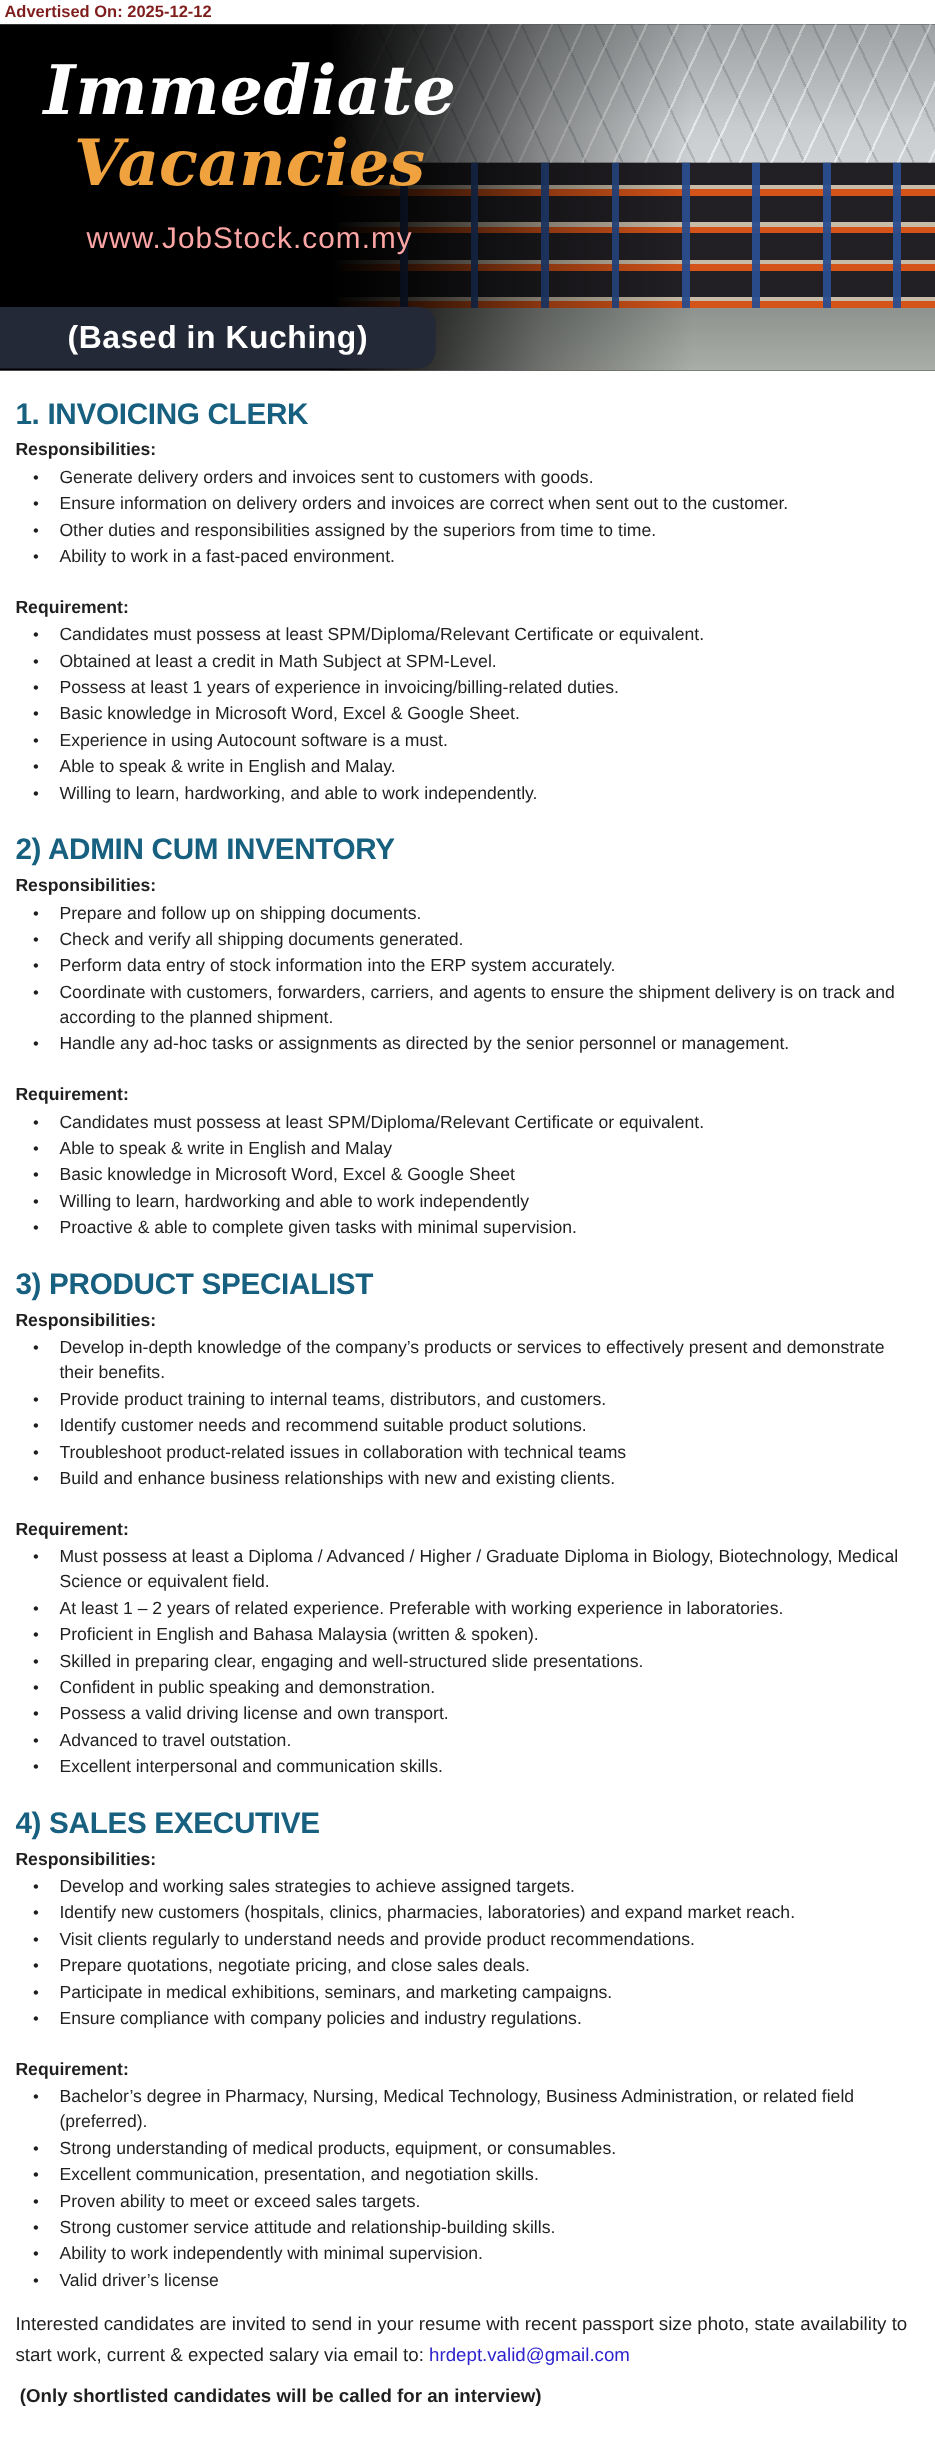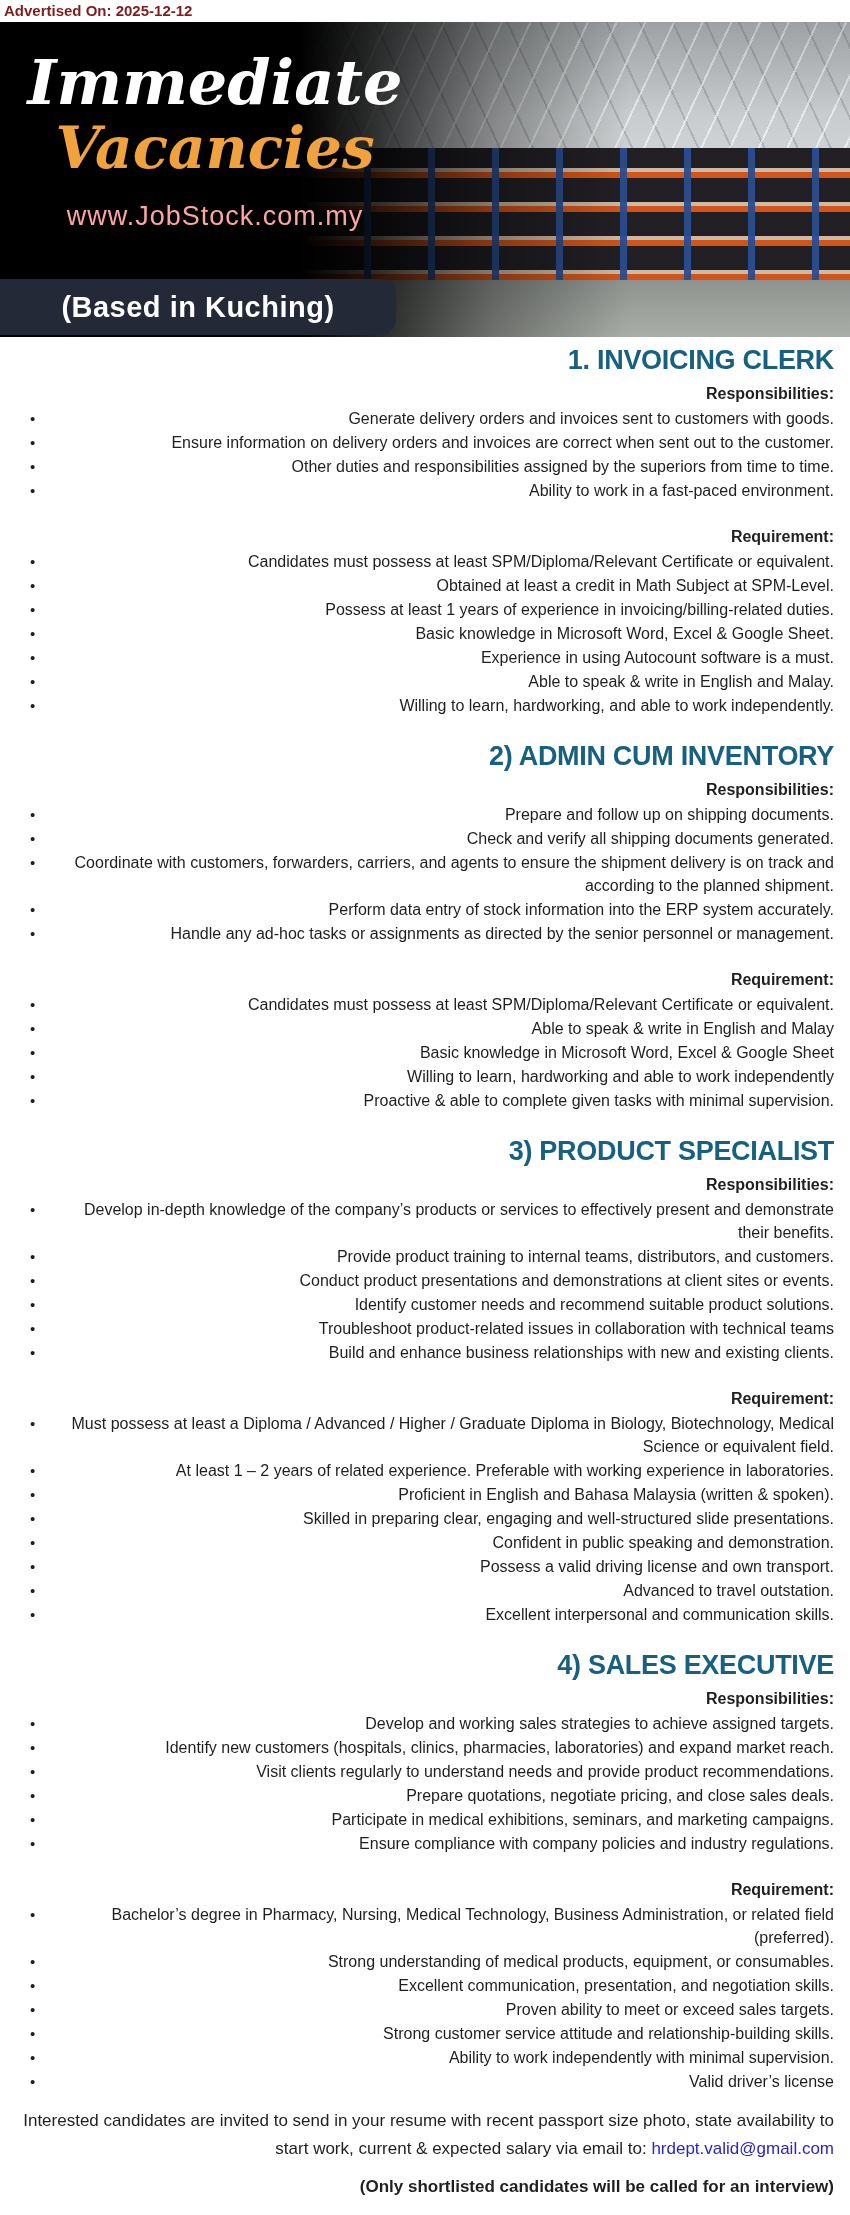--- a/index.html
+++ b/index.html
@@ -45,21 +45,21 @@
   .photo-floor {
     position: absolute; left: 0; right: 0; bottom: 0; height: 18%;
     background: linear-gradient(#8e938f, #aaaea8);
   }
   .photo-fade {
     position: absolute; inset: 0;
     background: linear-gradient(90deg, #000 0%, rgba(0,0,0,0.8) 12%, rgba(0,0,0,0.35) 35%, rgba(0,0,0,0) 60%),
                 linear-gradient(rgba(0,0,0,0.15), rgba(0,0,0,0) 30%);
   }
   .banner-left {
-    position: absolute; left: 0; top: 0; width: 430px;
+    position: absolute; left: 12px; top: 0; width: 430px;
     text-align: center;
   }
   .banner-immediate {
     font-family: "DejaVu Serif", serif;
     font-style: italic; font-weight: bold;
     color: #ffffff; font-size: 62px; line-height: 1.05;
     margin-top: 28px;
   }
   .banner-vacancies {
     font-family: "DejaVu Serif", serif;
@@ -74,21 +74,21 @@
     position: absolute; left: 0; bottom: 2px;
     width: 396px; height: 56px;
     background: #232936;
     border-radius: 0 16px 16px 0;
     color: #ffffff; font-weight: bold; font-size: 29px;
     display: flex; align-items: center; justify-content: center;
     letter-spacing: 0.5px;
   }
 
   
-  .content { padding: 8px 16px 0 14px; text-align: right; }
+  .content { padding: 24px 16px 0 14px; }
   .job { margin: 0 0 0 0; }
   .job + .job { margin-top: 24px; }
   .job-title {
     color: #17607f;
     font-size: 27px;
     font-weight: bold;
     letter-spacing: -0.3px;
     margin: 0 0 6px 0;
     line-height: 1.15;
   }
@@ -177,41 +177,40 @@
           <li>Willing to learn, hardworking, and able to work independently.</li>
         </ul>
   </section>
 
   <section class="job">
     <h2 class="job-title">2) ADMIN CUM INVENTORY</h2>
     <p class="sub-label">Responsibilities:</p>
     <ul class="bullets resp-list">
           <li>Prepare and follow up on shipping documents.</li>
           <li>Check and verify all shipping documents generated.</li>
+          <li>Perform data entry of stock information into the ERP system accurately.</li>
           <li>Coordinate with customers, forwarders, carriers, and agents to ensure the shipment delivery is on track and according to the planned shipment.</li>
-          <li>Perform data entry of stock information into the ERP system accurately.</li>
           <li>Handle any ad-hoc tasks or assignments as directed by the senior personnel or management.</li>
         </ul>
     <p class="sub-label">Requirement:</p>
     <ul class="bullets req-list">
           <li>Candidates must possess at least SPM/Diploma/Relevant Certificate or equivalent.</li>
           <li>Able to speak &amp; write in English and Malay</li>
           <li>Basic knowledge in Microsoft Word, Excel &amp; Google Sheet</li>
           <li>Willing to learn, hardworking and able to work independently</li>
           <li>Proactive &amp; able to complete given tasks with minimal supervision.</li>
         </ul>
   </section>
 
   <section class="job">
     <h2 class="job-title">3) PRODUCT SPECIALIST</h2>
     <p class="sub-label">Responsibilities:</p>
     <ul class="bullets resp-list">
           <li>Develop in-depth knowledge of the company’s products or services to effectively present and demonstrate their benefits.</li>
           <li>Provide product training to internal teams, distributors, and customers.</li>
-          <li>Conduct product presentations and demonstrations at client sites or events.</li>
           <li>Identify customer needs and recommend suitable product solutions.</li>
           <li>Troubleshoot product-related issues in collaboration with technical teams</li>
           <li>Build and enhance business relationships with new and existing clients.</li>
         </ul>
     <p class="sub-label">Requirement:</p>
     <ul class="bullets req-list">
           <li>Must possess at least a Diploma / Advanced / Higher / Graduate Diploma in Biology, Biotechnology, Medical Science or equivalent field.</li>
           <li>At least 1 – 2 years of related experience. Preferable with working experience in laboratories.</li>
           <li>Proficient in English and Bahasa Malaysia (written &amp; spoken).</li>
           <li>Skilled in preparing clear, engaging and well-structured slide presentations.</li>

